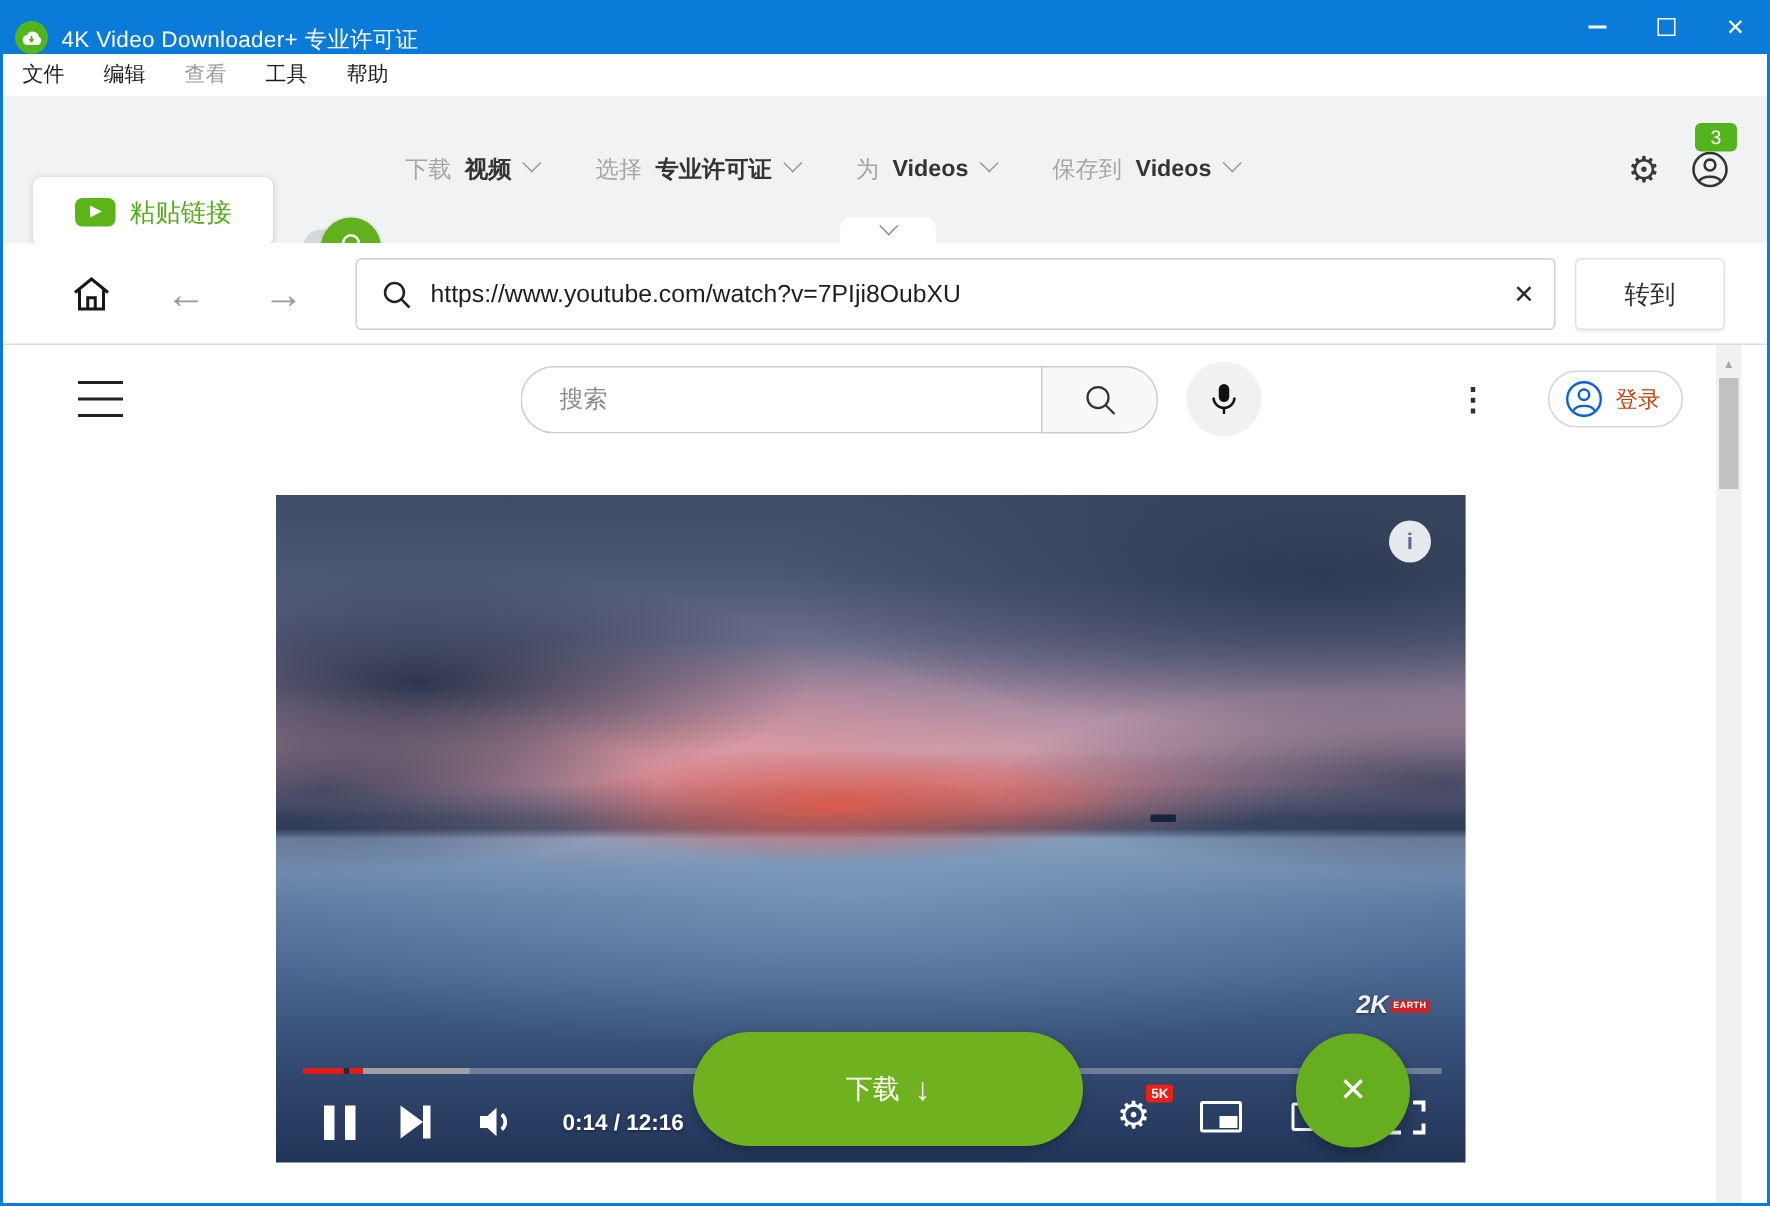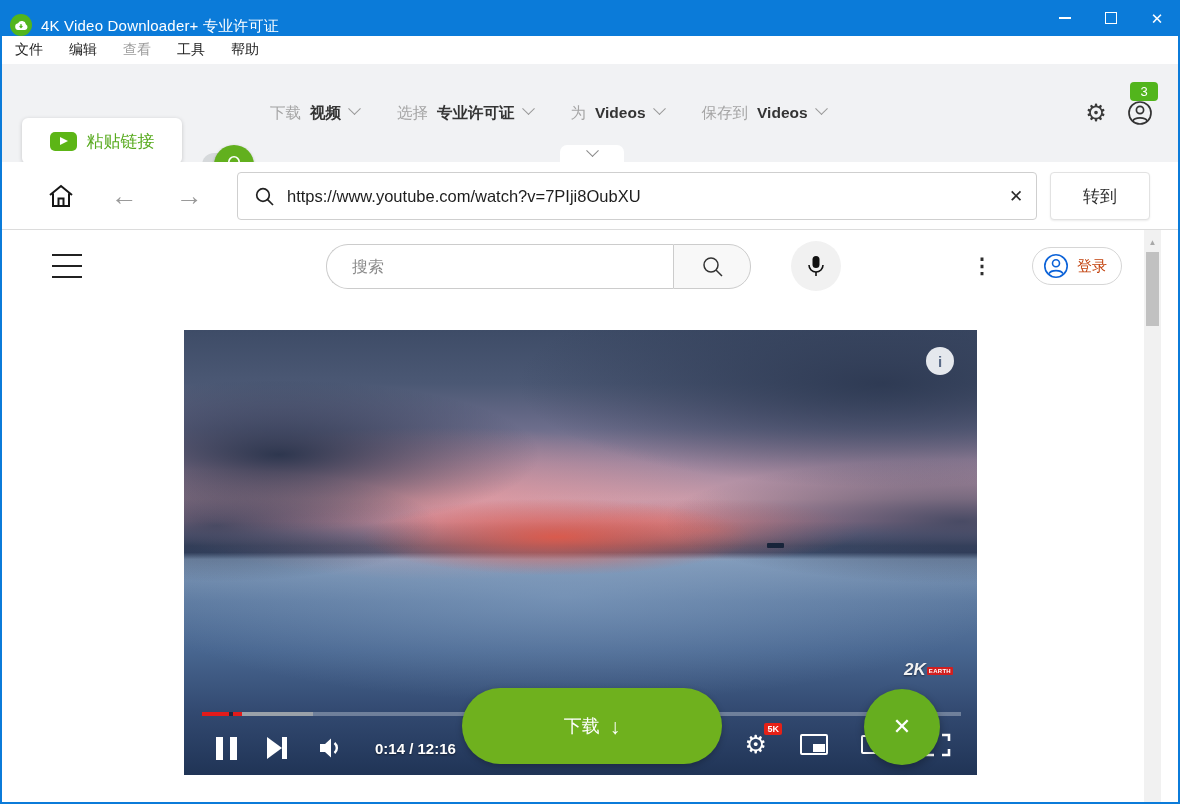--- a/index.html
+++ b/index.html
@@ -81,21 +81,21 @@
   .yt-header { position:absolute; left:0; top:0; width:1142px; height:72px; background:#fff; }
   .hamburger { position:absolute; left:50px; top:24px; width:30px; height:24px; display:flex; flex-direction:column;
                justify-content:space-between; cursor:pointer; }
   .hamburger div { height:2px; background:#212121; }
   .yt-logo { position:absolute; left:110px; top:19px; display:flex; align-items:flex-start; cursor:pointer; }
   .yt-play { width:37px; height:26px; background:#f00; border-radius:6px; position:relative; margin-top:4px; }
   .yt-play::after { content:""; position:absolute; left:14px; top:6px; border-left:11px solid #fff;
                     border-top:7px solid transparent; border-bottom:7px solid transparent; }
   .yt-word { font-size:25px; font-weight:bold; color:#161616; letter-spacing:-1.3px; margin-left:5px; line-height:34px; }
   .yt-sup { font-size:10px; color:#777; margin-left:3px; line-height:14px; }
-  .yt-search { position:absolute; left:324px; top:14px; width:425px; height:45px; display:flex; }
+  .yt-search { position:absolute; left:345px; top:14px; width:425px; height:45px; display:flex; }
   .yt-search-input { flex:1; border:1px solid #ccc; border-right:none; border-radius:22px 0 0 22px;
                      padding-left:25px; font-size:16px; color:#111; outline:none; font-family:inherit; }
   .yt-search-input::placeholder { color:#8b8b8b; }
   .yt-search-btn { width:78px; border:1px solid #ccc; border-radius:0 22px 22px 0; background:#f8f8f8;
                    display:flex; align-items:center; justify-content:center; cursor:pointer; }
   .yt-mic { position:absolute; left:789px; top:11px; width:50px; height:50px; border-radius:50%; background:#f1f1f1;
             display:flex; align-items:center; justify-content:center; cursor:pointer; }
   .yt-dots { position:absolute; left:966px; top:16px; width:28px; height:40px; display:flex; align-items:center;
              justify-content:center; font-size:21px; color:#2f2f2f; font-weight:bold; cursor:pointer; }
   .yt-signin { position:absolute; left:1030px; top:17px; height:38px; padding:0 14px 0 10px; border:1px solid #d6d6d6;

